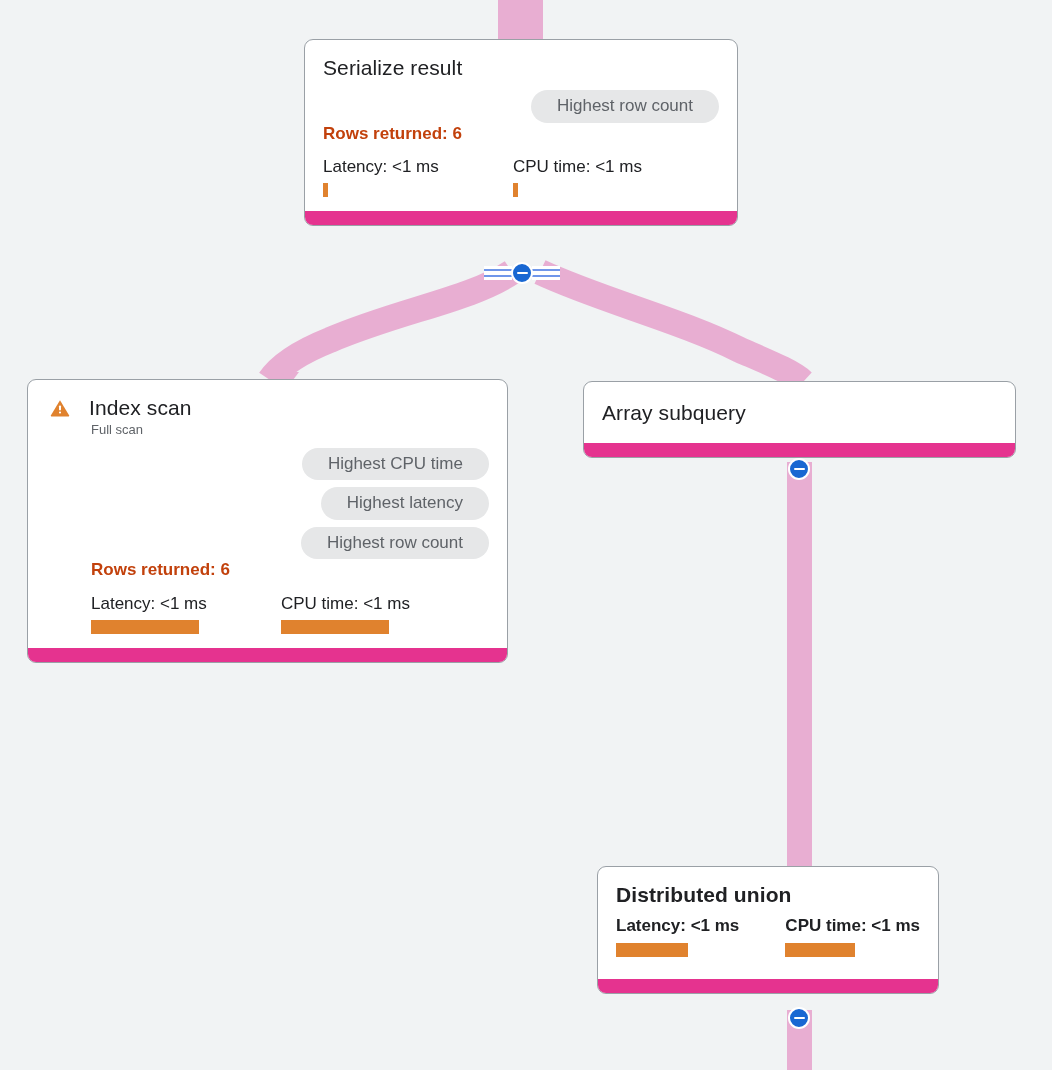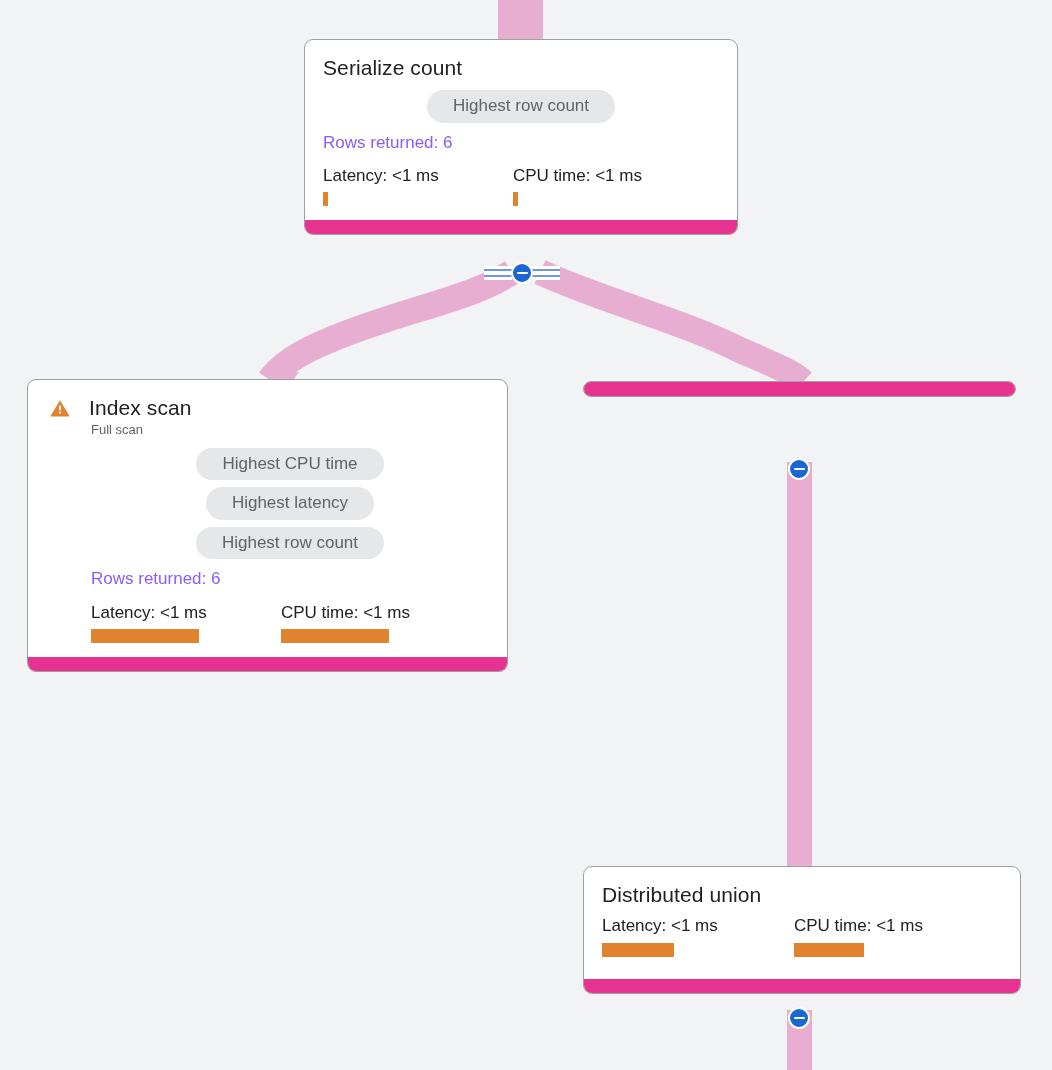--- a/index.html
+++ b/index.html
@@ -74,38 +74,39 @@
     font-size: 13px;
     color: #5f6368;
     margin-top: 2px;
     line-height: 1.2;
   }
 
   .chips {
     margin-top: 10px;
     display: flex;
     flex-direction: column;
-    align-items: center;
+    align-items: flex-end;
     gap: 7px;
   }
   .chip {
     background: #e6e7e8;
     color: #5f6368;
     font-size: 17px;
     border-radius: 999px;
     padding: 6px 26px 7px 26px;
     line-height: 1.15;
     white-space: nowrap;
   }
 
   .rows-returned {
     font-size: 17px;
-    color: #8b5cf6;
-    margin-top: 10px;
-    line-height: 1.2;
+    color: #c2410c;
+    margin-top: 1px;
+    line-height: 1.2;
+    font-weight: bold;
   }
 
   .metrics {
     margin-top: 13px;
     display: flex;
   }
   .metric-label {
     font-size: 17px;
     color: #202124;
     line-height: 1.2;
@@ -168,21 +169,21 @@
     <path d="M 540 272 C 600 300 680 320 740 350 C 772 364 792 372 803 382" stroke="#e8aed2" stroke-width="26" fill="none" stroke-linecap="butt"></path>
 
     <rect x="787" y="462" width="25" height="412" fill="#e8aed2"></rect>
 
     <rect x="787" y="1010" width="25" height="60" fill="#e8aed2"></rect>
   </svg>
 
   <div class="node" style="left:304px; top:39px; width:434px;">
     <div class="node-body">
       <div class="node-title-row">
-        <div class="node-title">Serialize count</div>
+        <div class="node-title">Serialize result</div>
       </div>
       <div class="chips">
         <div class="chip">Highest row count</div>
       </div>
       <div class="rows-returned">Rows returned: 6</div>
       <div class="metrics">
         <div style="width:190px;">
           <div class="metric-label">Latency: &lt;1 ms</div>
           <div class="metric-bar" style="width:5px;"></div>
         </div>
@@ -230,25 +231,30 @@
         <div>
           <div class="metric-label">CPU time: &lt;1 ms</div>
           <div class="metric-bar" style="width:108px;"></div>
         </div>
       </div>
     </div>
     <div class="node-footer"></div>
   </div>
 
   <div class="node" style="left:583px; top:381px; width:433px;">
+    <div class="node-body" style="padding:19px 18px 18px 18px;">
+      <div class="node-title-row">
+        <div class="node-title">Array subquery</div>
+      </div>
+    </div>
     <div class="node-footer"></div>
   </div>
   <div class="collapse" style="left:788px; top:458px;"></div>
 
-  <div class="node" style="left:583px; top:866px; width:438px;">
+  <div class="node" style="left:597px; top:866px; width:342px;font-weight:bold;">
     <div class="node-body" style="padding:16px 18px 22px 18px;">
       <div class="node-title-row">
         <div class="node-title">Distributed union</div>
       </div>
       <div class="metrics" style="margin-top:9px;">
         <div style="width:192px;">
           <div class="metric-label">Latency: &lt;1 ms</div>
           <div class="metric-bar" style="width:72px;"></div>
         </div>
         <div>

